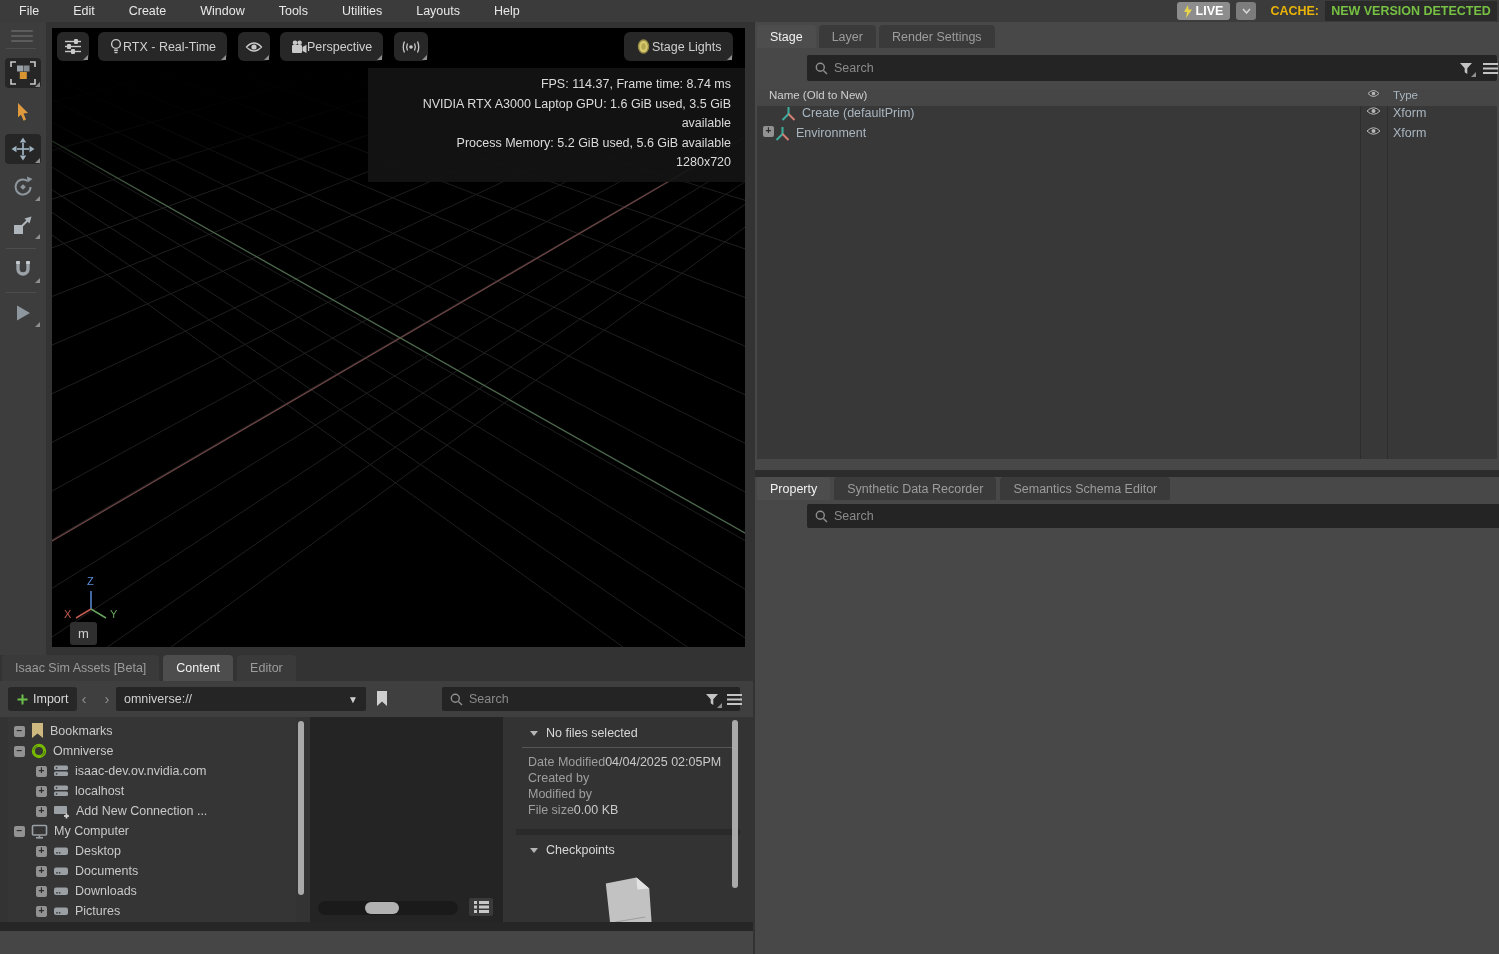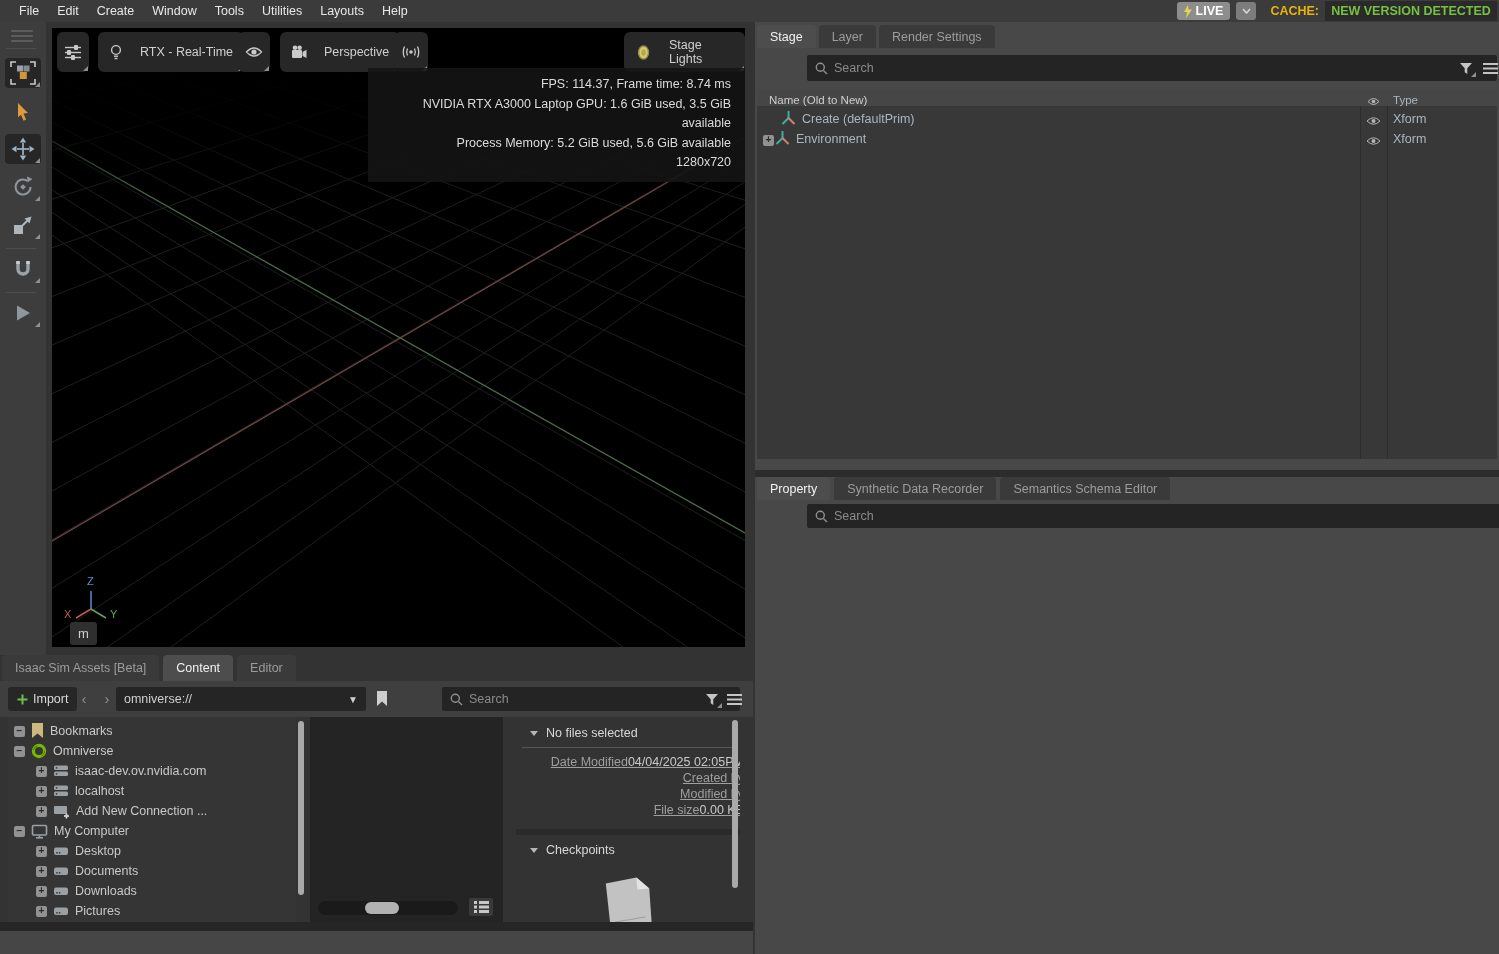--- a/index.html
+++ b/index.html
@@ -1,25 +1,25 @@
 <!DOCTYPE html>
 <html><head>
 <meta charset="utf-8">
 <style>
   * { box-sizing: border-box; margin: 0; padding: 0; }
   html,body { background:#222; }
   body { font-family:"Liberation Sans","DejaVu Sans",sans-serif; }
   #app { position:relative; width:1499px; height:954px; background:#333; overflow:hidden;
          font-size:12.5px; color:#d6d6d6; }
   .abs { position:absolute; }
-  .row { display:flex; align-items:flex-end; }
+  .row { display:flex; align-items:flex-start; }
   .ico { display:inline-flex; align-items:center; justify-content:center; flex:0 0 auto; }
 
   
-  #menubar { left:0; top:0; width:1499px; height:22px; background:#3b3b3b; display:flex; align-items:center; padding-left:10px; gap:0; }
+  #menubar { left:0; top:0; width:1499px; height:22px; background:#3b3b3b; display:flex; align-items:center; padding-left:10px; gap:16px; }
   .menu-item { padding:0 9px; color:#e8e8e8; cursor:default; }
   #menubar-right { position:absolute; right:2px; top:1px; height:20px; display:flex; align-items:center; gap:6px;font-weight:bold; }
   #live-btn { height:18px; background:#8d8d8d; border-radius:3px; display:flex; align-items:center; gap:4px; padding:0 7px; color:#fff; }
   #live-chevron { width:20px; height:18px; background:#7c7c7c; border-radius:3px; display:flex; align-items:center; justify-content:center; }
   #cache-label { color:#eab308; margin-left:8px; }
   #version-well { width:172px; height:20px; background:#2a2a2a; display:flex; align-items:center; justify-content:center; }
   #version-text { color:#76c043; font-size:12.5px; }
 
   
   #tool-column { left:0; top:22px; width:46px; height:633px; background:#3d3d3d; }
@@ -27,21 +27,21 @@
   .tool-btn { position:absolute; left:5px; width:36px; height:30px; display:flex; align-items:center; justify-content:center; border-radius:4px; }
   .tool-btn.pressed { background:#262626; }
   .grip { position:absolute; left:11px; top:8px; width:22px; }
   .grip div { height:2px; background:#5c5c5c; margin-bottom:3px; border-radius:1px; }
 
   
   #viewport { left:52px; top:28px; width:693px; height:619px; background:#000; overflow:hidden; }
   #grid-svg { position:absolute; left:0; top:0; }
   #grid-fade { position:absolute; left:0; top:0; width:693px; height:170px;
                background:linear-gradient(#000 38px, rgba(0,0,0,.85) 90px, rgba(0,0,0,0) 170px); }
-  .vp-btn { position:absolute; top:4px; height:40px; background:#272727; border-radius:6px; display:flex; align-items:center; gap:17px; padding:0 11px; color:#cfcfcf; }
+  .vp-btn { position:absolute; top:4px; height:29px; background:#272727; border-radius:6px; display:flex; align-items:center; gap:0; padding:0 11px; color:#cfcfcf; }
   .vp-btn.iconly { padding:0 7px; }
   .notch::after { content:""; position:absolute; right:1px; bottom:1px; width:0; height:0;
                   border-style:solid; border-width:0 0 5px 5px; border-color:transparent transparent #8f8f8f transparent; }
   #vp-stats { position:absolute; right:0; top:40px; width:377px; background:rgba(20,20,20,.88);
               text-align:right; padding:7px 14px 9px 10px; color:#dcdcdc; line-height:19.5px; }
   #axis-gizmo { position:absolute; left:8px; top:550px; width:70px; height:46px; font-size:11px; }
   #unit-badge { position:absolute; left:18px; top:594px; width:27px; height:23px; background:#2f2f2f; border-radius:3px;
                 display:flex; align-items:center; justify-content:center; color:#cfcfcf; font-size:13px; }
 
   
@@ -90,21 +90,21 @@
   .scroll-thumb { position:absolute; left:1px; width:6px; background:#a9a9a9; border-radius:3px; }
 
   #file-grid { position:absolute; left:310px; top:62px; width:193px; height:205px; background:#242424; }
   #size-slider { position:absolute; left:8px; bottom:7px; width:140px; height:14px; background:#1a1a1a; border-radius:7px; }
   #size-slider .thumb { position:absolute; left:47px; top:1px; width:34px; height:12px; background:#b2b2b2; border-radius:6px; }
   #gridview-btn { position:absolute; right:10px; bottom:6px; width:24px; height:18px; background:#3a3a3a; border-radius:2px; display:flex; align-items:center; justify-content:center; }
 
   #details { position:absolute; left:506px; top:62px; width:224px; height:205px; background:#333; overflow:hidden;margin-left:10px; }
   .sect-head { display:flex; align-items:center; gap:8px; color:#d8d8d8; }
   .tri { width:0; height:0; border-left:4.5px solid transparent; border-right:4.5px solid transparent; border-top:5px solid #b5b5b5; display:inline-block; }
-  .fieldline { position:absolute; left:20px; width:208px; display:flex; justify-content:flex-end; color:#9f9f9f;text-decoration:underline; }
+  .fieldline { position:absolute; left:12px; width:208px; display:flex; justify-content:flex-start; color:#9f9f9f; }
   .fieldline .val { color:#c9c9c9; }
   #details-sep { position:absolute; left:6px; top:30px; width:212px; height:1px; background:#565656; }
   #sect-gap { position:absolute; left:0; top:112px; width:224px; height:6px; background:#2a2a2a; }
   #details-scroll { position:absolute; left:731px; top:62px; width:8px; height:205px; }
 
   #bottom-darkline { position:absolute; left:0; top:267px; width:753px; height:9px; background:#262626; }
   #statusbar { position:absolute; left:0; top:276px; width:753px; height:23px; background:#464646; }
 </style>
 </head>
 <body>

